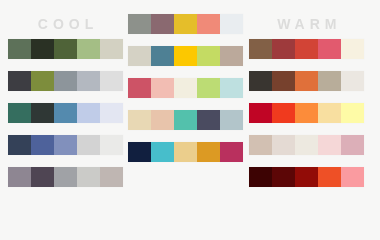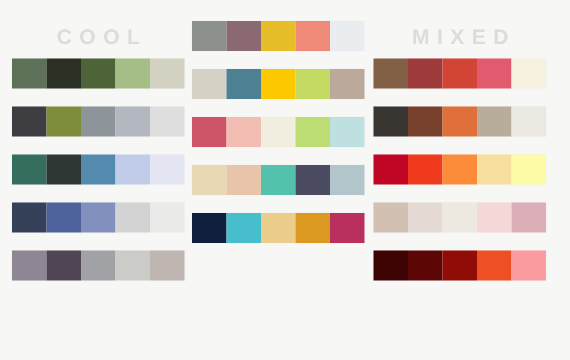--- a/index.html
+++ b/index.html
@@ -153,21 +153,21 @@
           <div class="palette">
             <div class="swatch" title="#111f3f" style="background: rgb(17, 31, 63);"></div>
             <div class="swatch" title="#47becb" style="background: rgb(71, 190, 203);"></div>
             <div class="swatch" title="#ebce8c" style="background: rgb(235, 206, 140);"></div>
             <div class="swatch" title="#dc9a23" style="background: rgb(220, 154, 35);"></div>
             <div class="swatch" title="#b9305e" style="background: rgb(185, 48, 94);"></div>
           </div>
         </div>
       </div>
       <div class="column column-warm">
-        <div class="column-title" style="color: rgb(220, 220, 219);">MIXED</div>
+        <div class="column-title" style="color: rgb(220, 220, 219);">WARM</div>
         <div class="palettes">
           <div class="palette">
             <div class="swatch" title="#826046" style="background: rgb(130, 96, 70);"></div>
             <div class="swatch" title="#9e3a3c" style="background: rgb(158, 58, 60);"></div>
             <div class="swatch" title="#d24436" style="background: rgb(210, 68, 54);"></div>
             <div class="swatch" title="#e25a6e" style="background: rgb(226, 90, 110);"></div>
             <div class="swatch" title="#f7f1e0" style="background: rgb(247, 241, 224);"></div>
           </div>
           <div class="palette">
             <div class="swatch" title="#393530" style="background: rgb(57, 53, 48);"></div>

